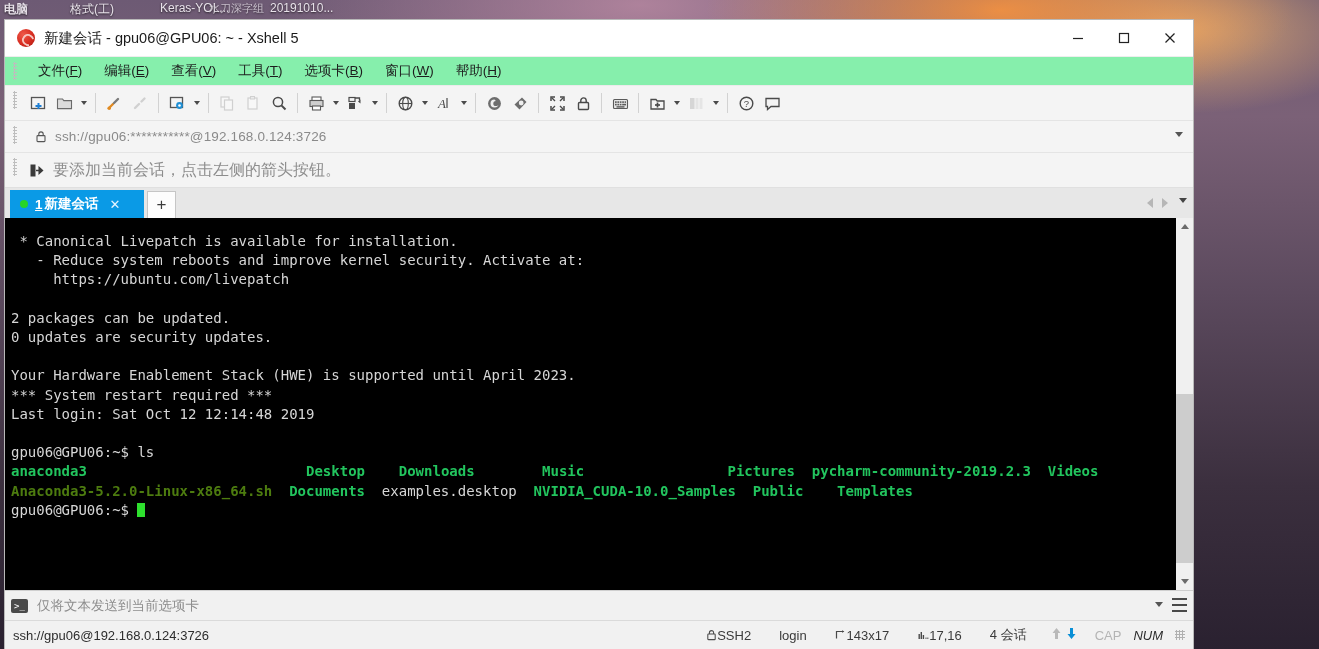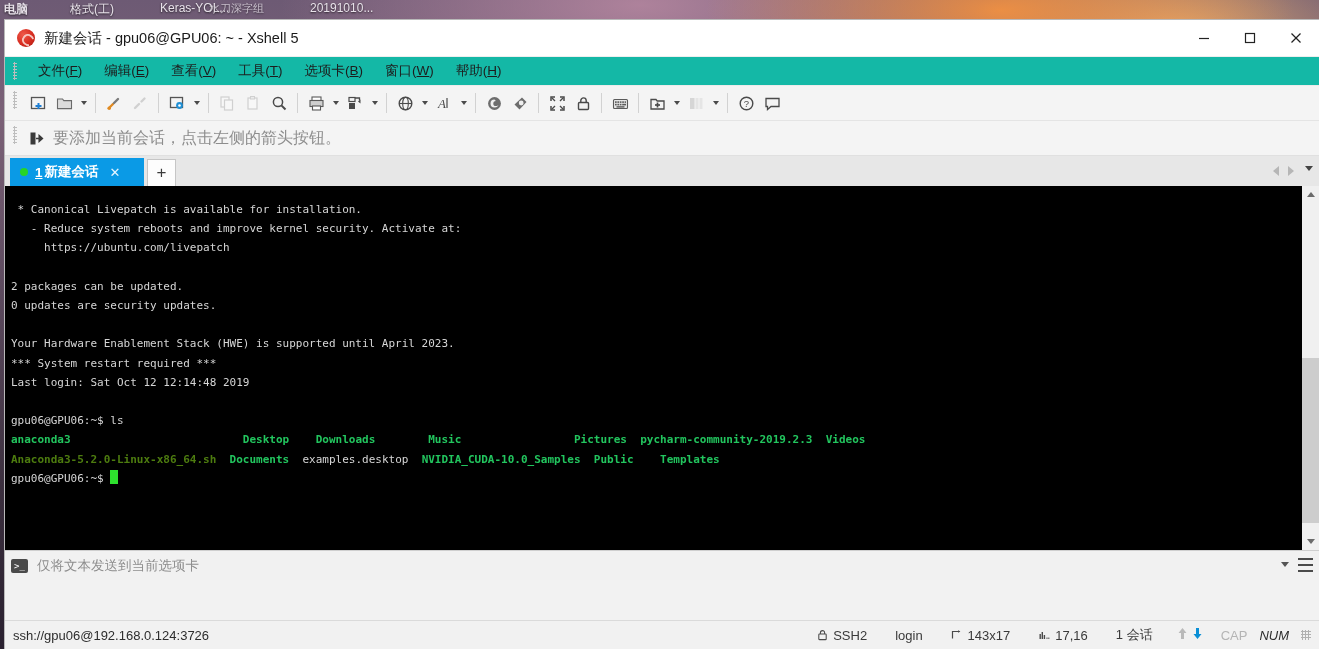--- a/index.html
+++ b/index.html
@@ -18,26 +18,26 @@
       radial-gradient(ellipse 300px 120px at 1180px 30px, rgba(255,190,110,.75), rgba(255,170,90,0) 70%),
       radial-gradient(ellipse 500px 160px at 640px 5px, rgba(190,140,165,.8), rgba(160,120,150,0) 72%),
       linear-gradient(180deg,#6d5a74 0%,#7b6177 18%,#5c4a5e 45%,#3b2f3e 75%,#2a2130 100%);
   }
   .desk-icons{
     position:absolute;left:0;top:0;width:1319px;height:22px;
     color:#e8e2ea;font-size:12px;white-space:nowrap;overflow:hidden;
     text-shadow:0 1px 2px rgba(0,0,0,.65);
   }
   .desk-icons span{position:absolute;top:1px;}
-  .di0{left:4px;font-weight:bold;} .di1{left:70px;} .di2{left:160px;} .di3{left:270px;margin-left:40px;}
+  .di0{left:4px;font-weight:bold;} .di1{left:70px;} .di2{left:160px;} .di3{left:270px;}
   .di-sub{position:absolute;left:190px;top:12px;font-size:11px;opacity:.72;margin-left:19px;}
 
   
   .window{
-    position:absolute;left:5px;top:20px;width:1314px;height:629px;
+    position:absolute;left:5px;top:20px;width:1188px;height:629px;
     background:#f2f2f2;display:flex;flex-direction:column;
     box-shadow:0 0 0 1px #b9b9b9;
   }
 
   
   .titlebar{
     height:36px;background:#ffffff;display:flex;align-items:center;
     flex:0 0 36px;border-bottom:1px solid #eeeeee;
   }
   .xs-logo{
@@ -51,21 +51,21 @@
     border-radius:50%;border:2px solid #f7c6bf;border-right-color:transparent;
     transform:rotate(35deg);
   }
   .title-text{font-size:14.5px;color:#1b1b1b;}
   .win-btns{margin-left:auto;display:flex;height:36px;}
   .wb{width:46px;height:36px;display:flex;align-items:center;justify-content:center;}
   .wb svg{display:block;}
 
   
   .menubar{
-    height:28px;flex:0 0 28px;background:#14b8a6;display:flex;align-items:center;
+    height:28px;flex:0 0 28px;background:#86efac;display:flex;align-items:center;
     padding-left:22px;border-bottom:1px solid #ebebeb;position:relative;
   }
   .grip{position:absolute;left:8px;top:5px;width:4px;height:18px;
     background-image:radial-gradient(#bdbdbd 1px, transparent 1.2px);
     background-size:3px 3px;}
   .menu-item{font-size:13.5px;color:#1d1d1d;padding:3px 11px;cursor:default;white-space:nowrap;}
   .menu-item u{text-decoration:underline;}
 
   
   .toolbar{
@@ -122,21 +122,21 @@
   .arrw.l i{border-right:6px solid #b6b6b6;}
   .arrw.r i{border-left:6px solid #b6b6b6;}
   .tabmenu{width:0;height:0;border-left:4.5px solid transparent;border-right:4.5px solid transparent;
     border-top:5px solid #444;margin-left:7px;margin-bottom:6px;}
 
   
   .termwrap{flex:1 1 auto;display:flex;background:#000;min-height:0;position:relative;}
   .term{
     flex:1 1 auto;background:#000;color:#d6d6d6;
     font-family:"DejaVu Sans Mono","Liberation Mono",monospace;
-    font-size:11px;line-height:19.2px;padding:14px 0 0 6px;
+    font-size:14px;line-height:19.2px;padding:14px 0 0 6px;
     white-space:pre;overflow:hidden;
   }
   .term .blue{color:#22c55e;font-weight:bold;}
   .term .green{color:#4d7c0f;font-weight:bold;}
   .term .white{color:#d6d6d6;}
   .cursor{display:inline-block;width:8px;height:14px;background:#2ee02e;vertical-align:-2px;}
 
   
   .vscroll{
     width:17px;flex:0 0 17px;background:#f0f0f0;display:flex;flex-direction:column;
@@ -162,25 +162,25 @@
   .send-text{font-size:13.5px;color:#8d8d8d;}
   .send-caret{position:absolute;right:30px;top:11px;width:0;height:0;
     border-left:4px solid transparent;border-right:4px solid transparent;border-top:5px solid #555;}
   .send-burger{position:absolute;right:6px;top:7px;width:15px;height:14px;
     display:flex;flex-direction:column;justify-content:space-between;}
   .send-burger span{display:block;height:2px;background:#4a4a4a;}
 
   
   .statusbar{
     height:28px;flex:0 0 28px;background:#f1f1f1;display:flex;align-items:center;
-    border-top:1px solid #dadada;font-size:13px;color:#3a3a3a;padding-left:8px;margin-top:40px;
+    border-top:1px solid #dadada;font-size:13px;color:#3a3a3a;padding-left:8px;
   }
   .st-url{font-size:13px;color:#2d2d2d;}
   .st-right{margin-left:auto;display:flex;align-items:center;padding-right:8px;}
-  .st-cell{display:flex;align-items:center;gap:5px;padding:0 14px;white-space:nowrap;}
+  .st-cell{display:flex;align-items:center;padding:0 14px;white-space:nowrap;}
   .st-ico{color:#4a4a4a;display:flex;align-items:center;}
   .st-cap{color:#b4b4b4;padding:0 8px;}
   .st-num{color:#2d2d2d;padding:0 8px 0 4px;font-style:italic;}
   .st-arrows{display:flex;align-items:center;gap:4px;padding:0 10px;}
   .st-grip{width:10px;height:10px;margin-left:4px;
     background-image:radial-gradient(#b0b0b0 1px,transparent 1.2px);background-size:3px 3px;}
 </style>
 </head>
 <body>
 
@@ -417,20 +417,31 @@
             <text x="8.5" y="12.4" text-anchor="middle" font-family="Liberation Sans,sans-serif" font-size="9.5" fill="#4a4a4a">?</text>
           </svg>
       </div>
       <div class="tb">
         <svg width="17" height="17" viewBox="0 0 17 17">
             <path d="M2 3.5h13v8H7l-3.5 3v-3H2z" fill="none" stroke="#4a4a4a" stroke-width="1.3"></path>
           </svg>
       </div>
     </div>
 
+    <div class="addrbar">
+      <div class="grip"></div>
+      <div class="addr-lock">
+        <svg width="12" height="13" viewBox="0 0 12 13">
+            <rect x="2" y="5.6" width="8" height="6" rx="0.8" fill="none" stroke="#555" stroke-width="1.1"></rect>
+            <path d="M3.8 5.6V4.1a2.2 2.2 0 014.4 0v1.5" fill="none" stroke="#555" stroke-width="1.1"></path>
+          </svg>
+      </div>
+      <div class="addr-text">ssh://gpu06:***********@192.168.0.124:3726</div>
+      <div class="addr-caret"></div>
+    </div>
 
     <div class="noticebar">
       <div class="grip"></div>
       <div class="notice-ic">
         <svg width="15" height="15" viewBox="0 0 15 15">
             <path d="M1.5 1.5h5v12h-5z" fill="#3a3a3a"></path>
             <path d="M7 7.5h5M10.2 4.6L13.4 7.5l-3.2 2.9z" fill="#3a3a3a" stroke="#3a3a3a" stroke-width="1.5"></path>
           </svg>
       </div>
       <div class="notice-text">要添加当前会话，点击左侧的箭头按钮。</div>
@@ -513,21 +524,21 @@
                   <rect x="3.6" y="3" width="1.4" height="7"></rect>
                   <rect x="5.7" y="6" width="1.4" height="4"></rect>
                   <rect x="8.4" y="8.6" width="1.2" height="1.2"></rect>
                   <rect x="10.2" y="8.6" width="1.2" height="1.2"></rect>
                 </g>
               </svg>
           </span>
           <span>17,16</span>
         </div>
         <div class="st-cell">
-          <span>1 会话</span>
+          <span>4 会话</span>
         </div>
         <div class="st-arrows">
           <span>
             <svg width="11" height="13" viewBox="0 0 11 13">
                 <path d="M5.5 1l4 5H7v6H4V6H1.5z" fill="#b9b9b9"></path>
               </svg>
           </span>
           <span>
             <svg width="11" height="13" viewBox="0 0 11 13">
                 <path d="M5.5 12l4-5H7V1H4v6H1.5z" fill="#0a8fd6"></path>

